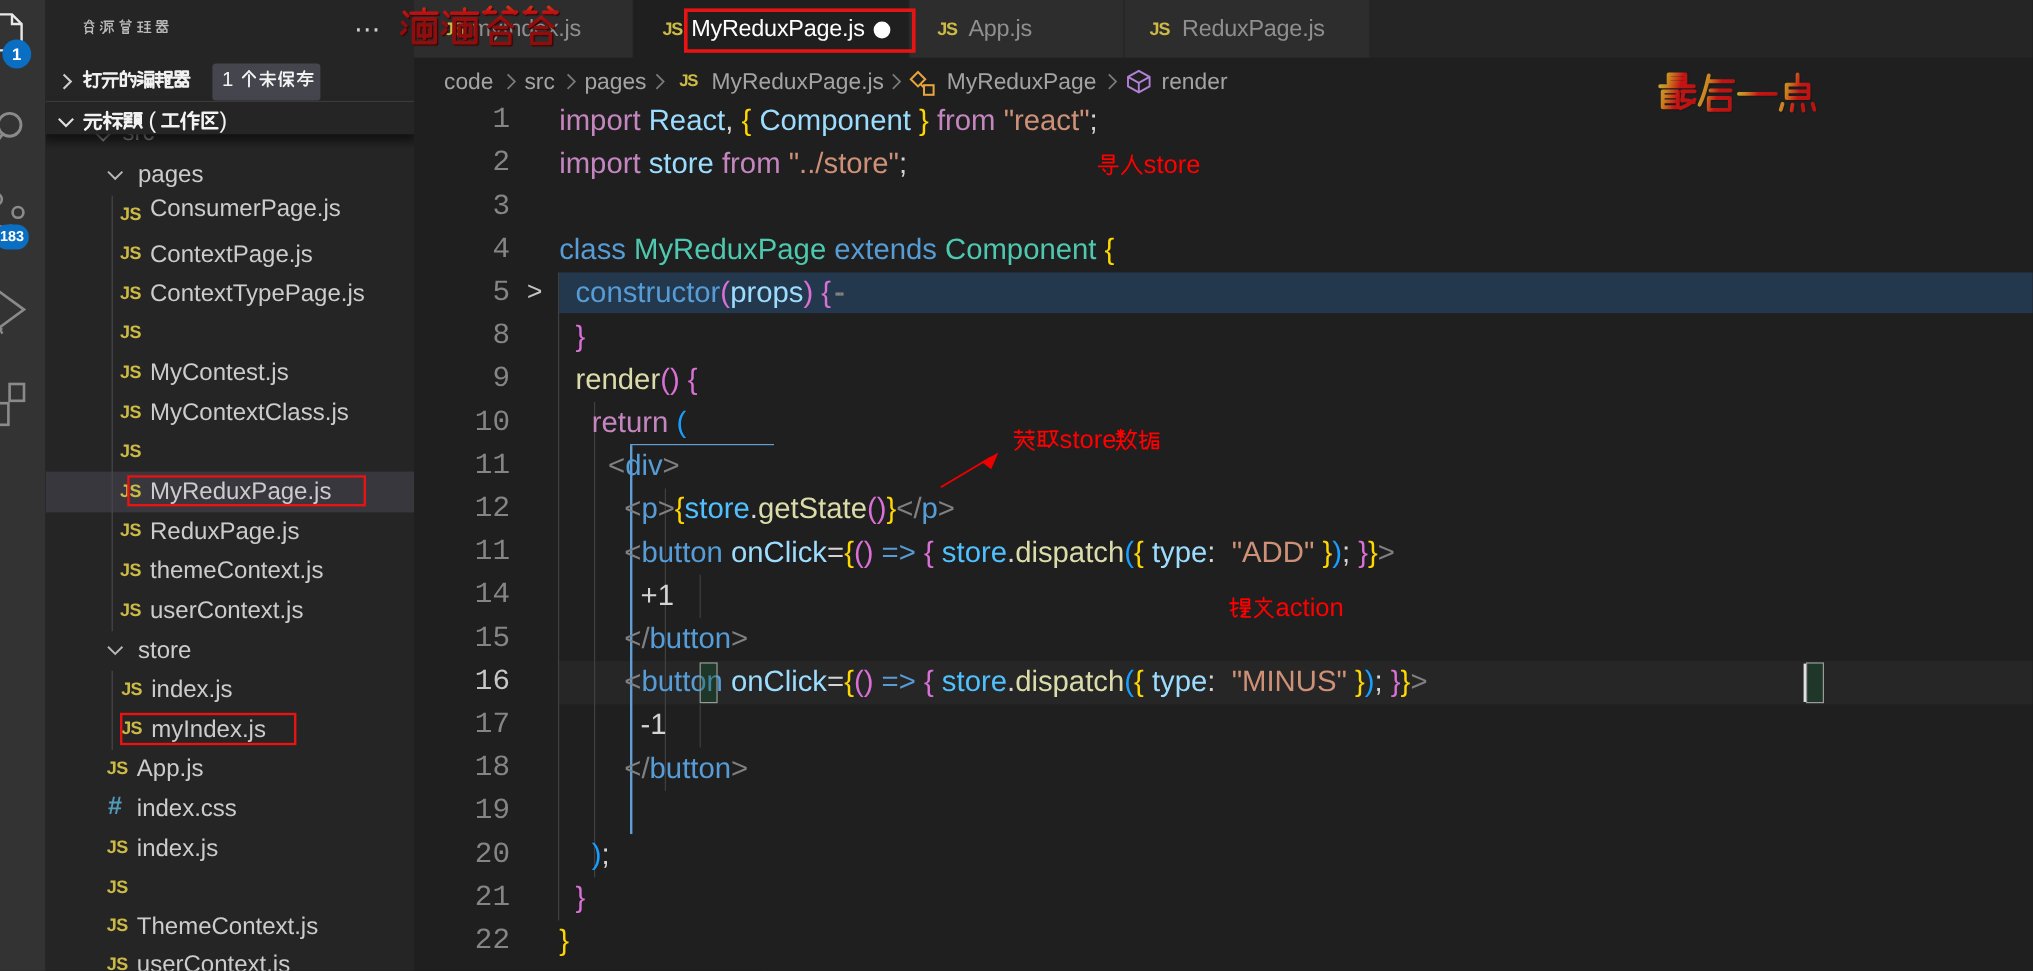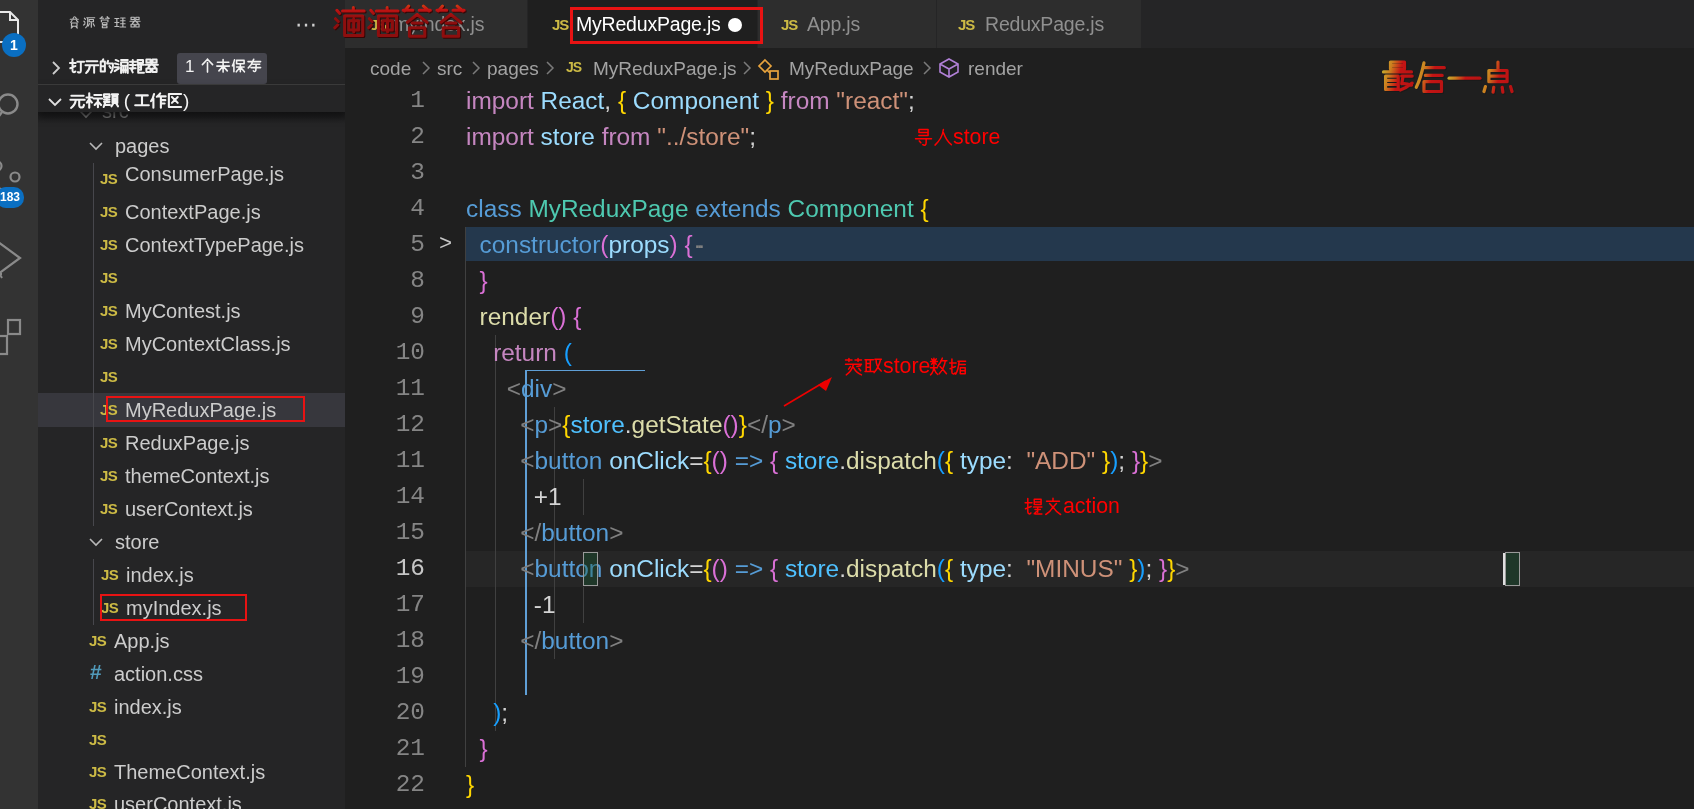--- a/index.html
+++ b/index.html
@@ -247,21 +247,21 @@
       <path d="M2 3 L8 9 L14 3" fill="none" stroke="#b8b8b8" stroke-width="1.6"></path>
     </svg>
     <div class="trow" style="top:526px;padding-left:77px">store</div>
     <div class="ticon" style="left:63px;top:566px;color:#ccba45">JS</div>
     <div class="trow" style="top:559px;padding-left:88px">index.js</div>
     <div class="ticon" style="left:63px;top:599px;color:#ccba45">JS</div>
     <div class="trow" style="top:592px;padding-left:88px">myIndex.js</div>
     <div class="ticon" style="left:51px;top:632px;color:#ccba45">JS</div>
     <div class="trow" style="top:625px;padding-left:76px">App.js</div>
     <div class="abs" style="left:52px;top:660px;color:#519aba;font-size:21px;font-weight:bold">#</div>
-    <div class="trow" style="top:658px;padding-left:76px">action.css</div>
+    <div class="trow" style="top:658px;padding-left:76px">index.css</div>
     <div class="ticon" style="left:51px;top:698px;color:#ccba45">JS</div>
     <div class="trow" style="top:691px;padding-left:76px">index.js</div>
     <div class="ticon" style="left:51px;top:731px;color:#ccba45">JS</div>
     <div class="ticon" style="left:51px;top:763px;color:#ccba45">JS</div>
     <div class="trow" style="top:756px;padding-left:76px">ThemeContext.js</div>
     <div class="ticon" style="left:51px;top:795px;color:#ccba45">JS</div>
     <div class="trow" style="top:788px;padding-left:76px">userContext.js</div>
     <div class="guide" style="left:55px;top:163px;height:363px;background:#47474c"></div>
     <div class="guide" style="left:55px;top:559px;height:66px;background:#47474c"></div>
     <div class="redbox" style="left:68px;top:396px;width:199px;height:26px;border-width:2.5px"></div>

